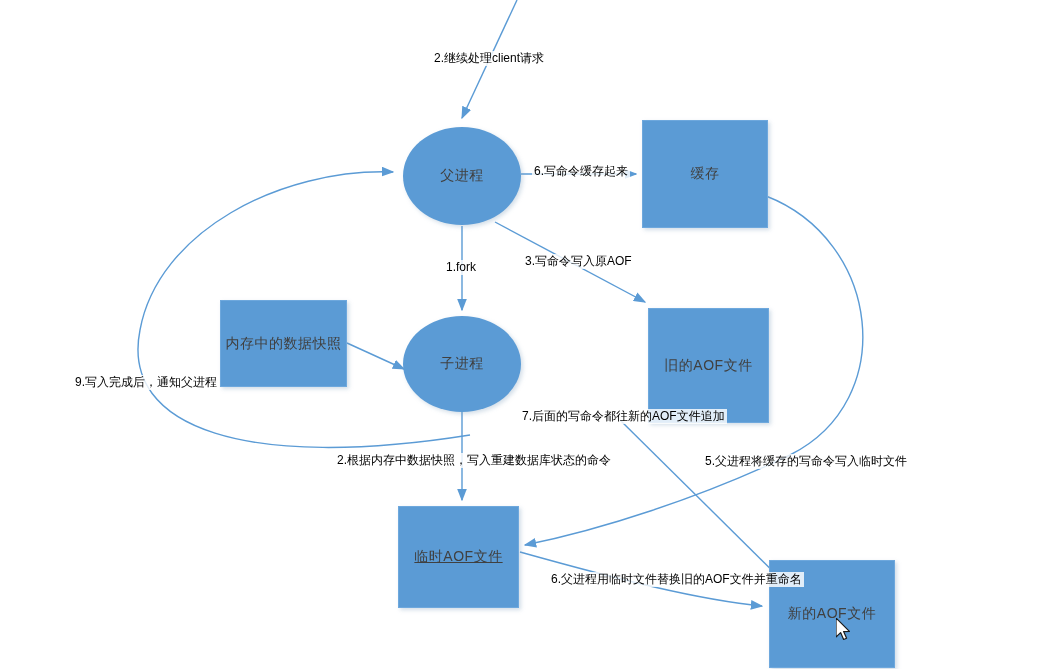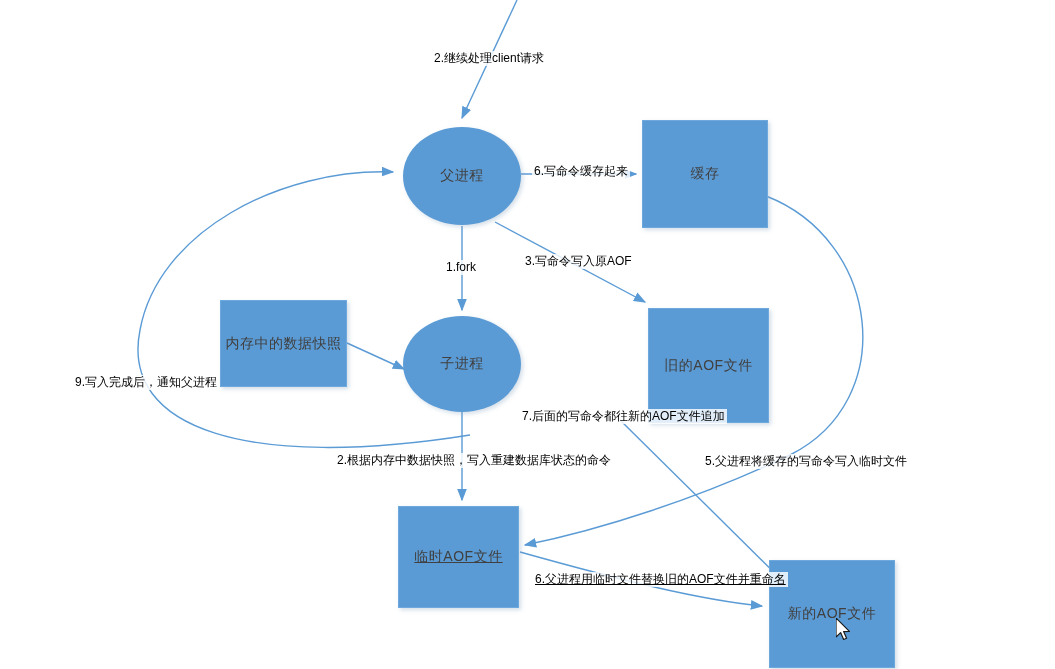--- a/index.html
+++ b/index.html
@@ -131,19 +131,19 @@
   <div class="edge-label" style="left:523px; top:254px;">3.写命令写入原AOF</div>
 
   <div class="edge-label" style="left:73px; top:375px;">9.写入完成后，通知父进程</div>
 
   <div class="edge-label" style="left:520px; top:409px;">7.后面的写命令都往新的AOF文件追加</div>
 
   <div class="edge-label" style="left:327px; top:453px;margin-left:8px;">2.根据内存中数据快照，写入重建数据库状态的命令</div>
 
   <div class="edge-label" style="left:703px; top:454px;text-align:center;">5.父进程将缓存的写命令写入临时文件</div>
 
-  <div class="edge-label" style="left:533px; top:572px;text-decoration:underline;">6.父进程用临时文件替换旧的AOF文件并重命名</div>
+  <div class="edge-label" style="left:549px; top:572px;">6.父进程用临时文件替换旧的AOF文件并重命名</div>
 
   <svg class="cursor" style="left:836px; top:618px;" width="18" height="26" viewBox="0 0 18 26" xmlns="http://www.w3.org/2000/svg">
     <polygon points="0,0 0,19 4.6,14.6 7.6,21.5 10.6,20.2 7.6,13.6 13.4,13.4" fill="#ffffff" stroke="#1a1a1a" stroke-width="1.2" stroke-linejoin="round"></polygon>
   </svg>
 
 </div>
 
 </body></html>

